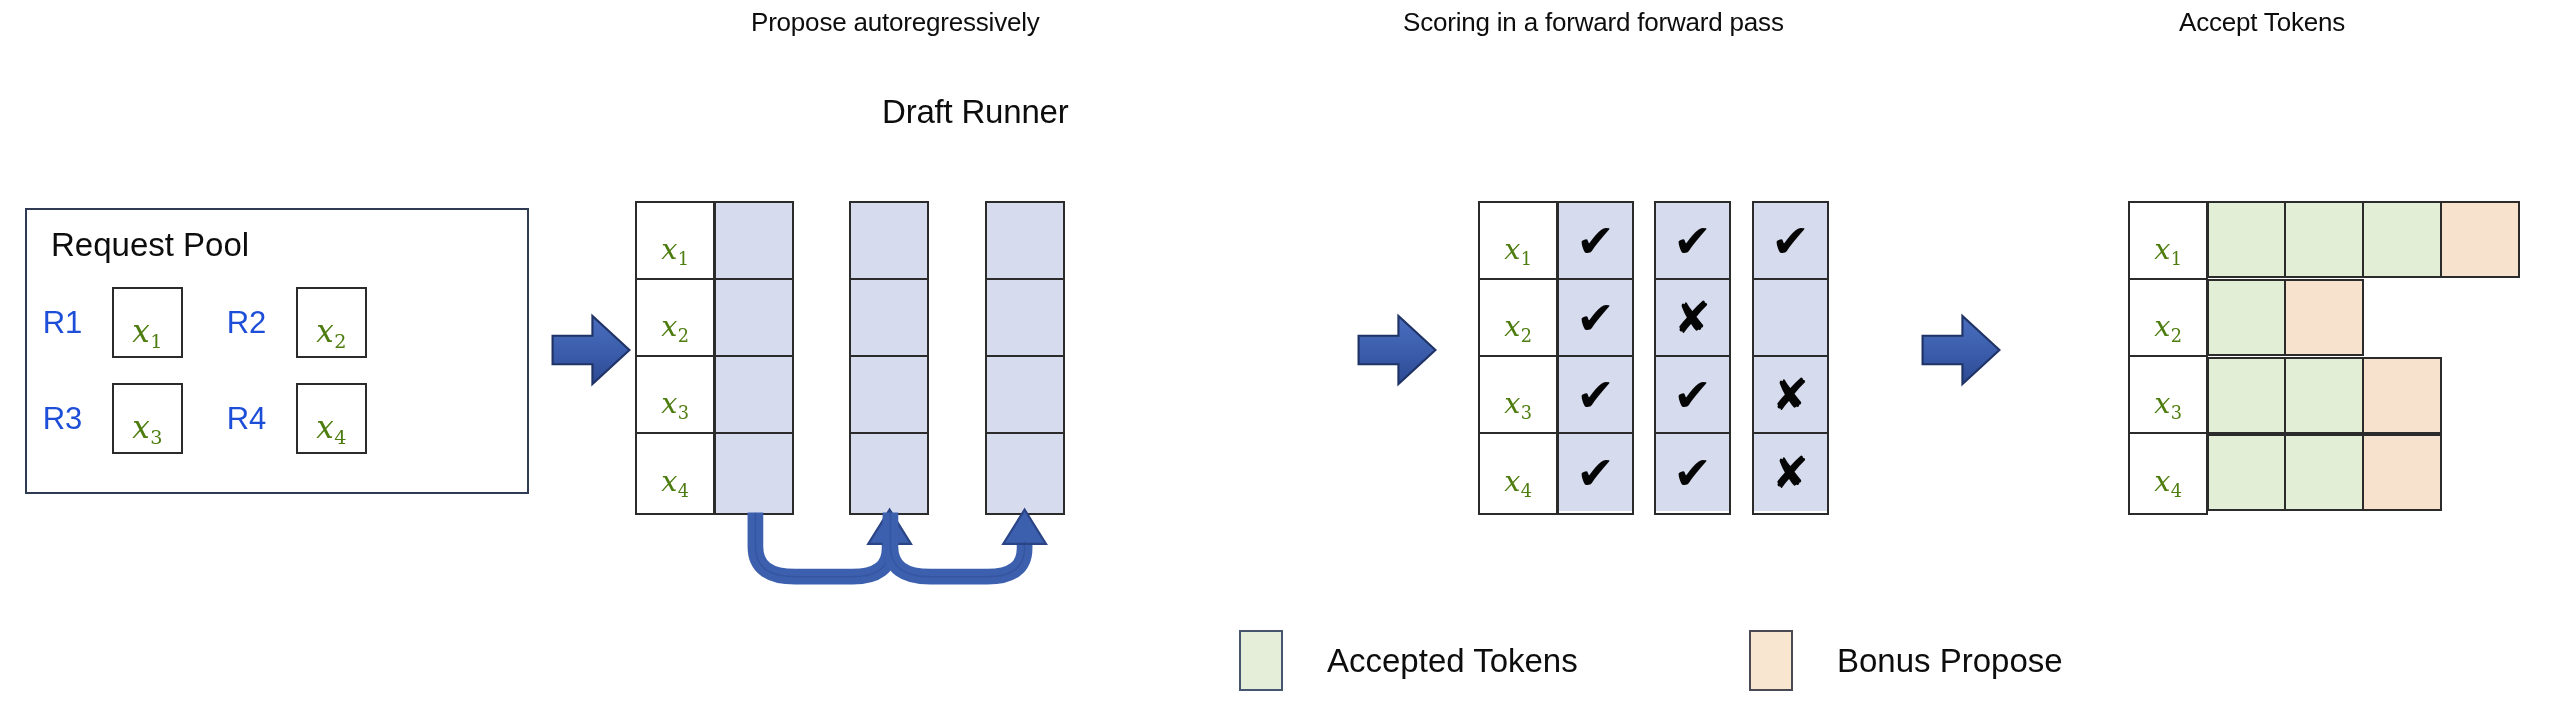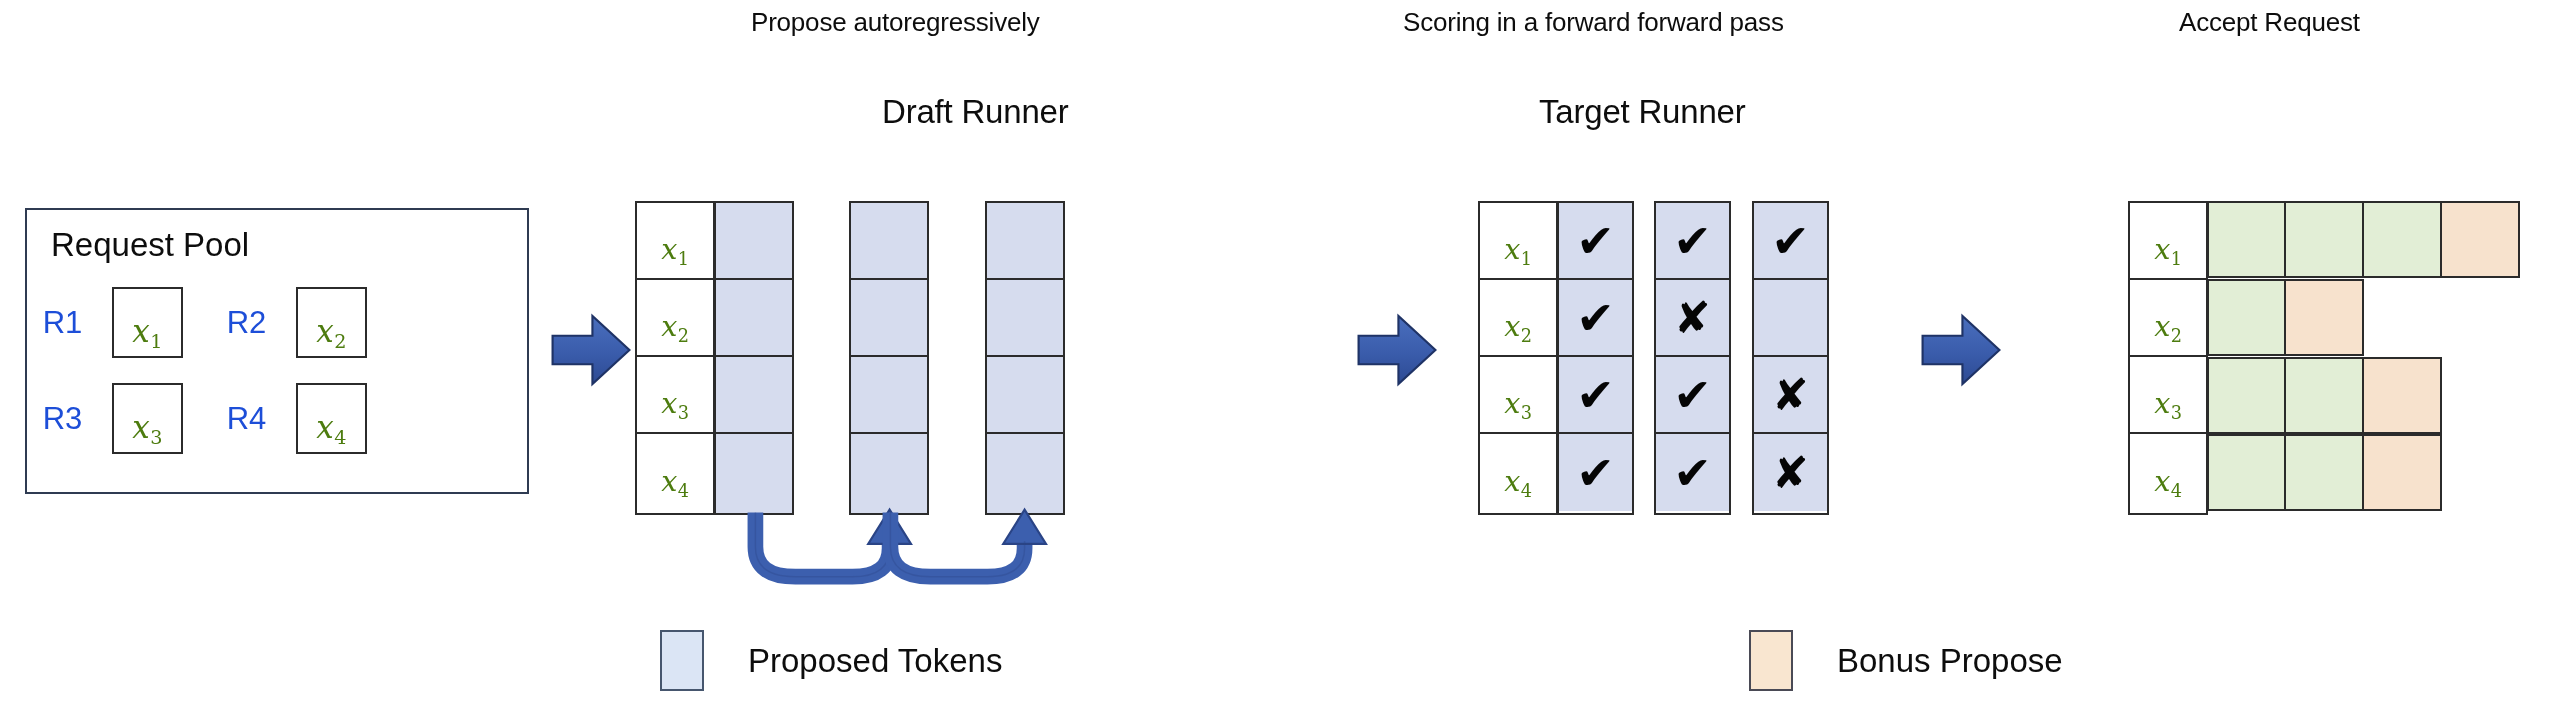--- a/index.html
+++ b/index.html
@@ -317,21 +317,20 @@
           <stop offset="0%" stop-color="#4a6fbe"></stop>
           <stop offset="55%" stop-color="#3a5cab"></stop>
           <stop offset="100%" stop-color="#2d4a93"></stop>
         </linearGradient>
       </defs>
       <polygon points="2,32 58,32 58,4 110,52 58,100 58,72 2,72" fill="url(#bg2)" stroke="#1f3366" stroke-width="3"></polygon>
     </svg>
   </div>
 
   <div class="stage-caption" style="left:1403px; top:7.1px;">Scoring in a forward forward pass</div>
-  <div class="stage-title" style="left:1539px; top:93px;">Target Runner</div>
 
   <div class="grid-wrap" style="left:1478px; top:201px; width:378px; height:321px;">
 
     <div class="label-col" style="left:0px; top:0px; height:314px;">
       <div class="label-cell">
         <span class="mvar mvar-sm"><span>x</span><sub>1</sub></span>
       </div>
       <div class="label-cell">
         <span class="mvar mvar-sm"><span>x</span><sub>2</sub></span>
       </div>
@@ -393,21 +392,21 @@
         <linearGradient id="bg3" x1="0" y1="0" x2="0" y2="1">
           <stop offset="0%" stop-color="#4a6fbe"></stop>
           <stop offset="55%" stop-color="#3a5cab"></stop>
           <stop offset="100%" stop-color="#2d4a93"></stop>
         </linearGradient>
       </defs>
       <polygon points="2,32 58,32 58,4 110,52 58,100 58,72 2,72" fill="url(#bg3)" stroke="#1f3366" stroke-width="3"></polygon>
     </svg>
   </div>
 
-  <div class="stage-caption" style="left:2179px; top:7.1px;">Accept Request</div>
+  <div class="stage-caption" style="left:2179px; top:7.1px;">Accept Tokens</div>
 
   <div class="grid-wrap" style="left:2128px; top:201px; width:428px; height:321px;">
 
     <div class="label-col" style="left:0px; top:0px; height:314px;">
       <div class="label-cell">
         <span class="mvar mvar-sm"><span>x</span><sub>1</sub></span>
       </div>
       <div class="label-cell">
         <span class="mvar mvar-sm"><span>x</span><sub>2</sub></span>
       </div>
@@ -430,23 +429,23 @@
     <div class="accept-cell accept-green" style="left:79px; top:156px;"></div>
     <div class="accept-cell accept-green" style="left:156px; top:156px;"></div>
     <div class="accept-cell accept-orange" style="left:234px; top:156px;"></div>
 
     <div class="accept-cell accept-green" style="left:79px; top:233px;"></div>
     <div class="accept-cell accept-green" style="left:156px; top:233px;"></div>
     <div class="accept-cell accept-orange" style="left:234px; top:233px;"></div>
   </div>
 
   <div id="legend">
-    <div class="legend-item" style="left:660px; top:10px;">
-      <div class="legend-swatch sw-blue"></div>
-      <div class="legend-label">Proposed Tokens</div>
+    <div class="legend-item" style="left:1239px; top:10px;">
+      <div class="legend-swatch sw-green"></div>
+      <div class="legend-label">Accepted Tokens</div>
     </div>
     <div class="legend-item" style="left:1749px; top:10px;">
       <div class="legend-swatch sw-orange"></div>
       <div class="legend-label">Bonus Propose</div>
     </div>
   </div>
 
 </div>
 
 

